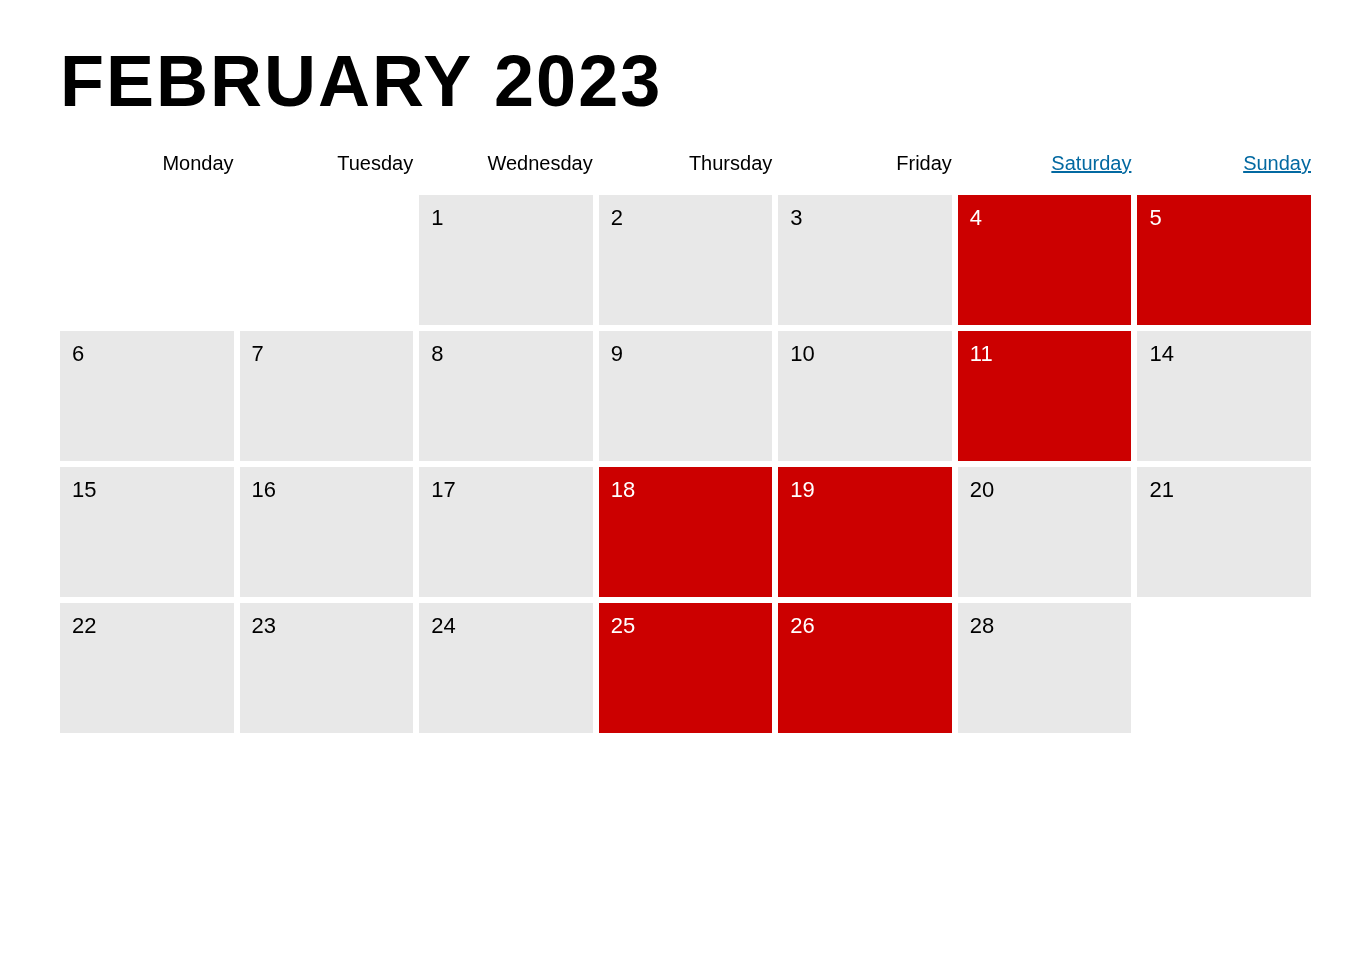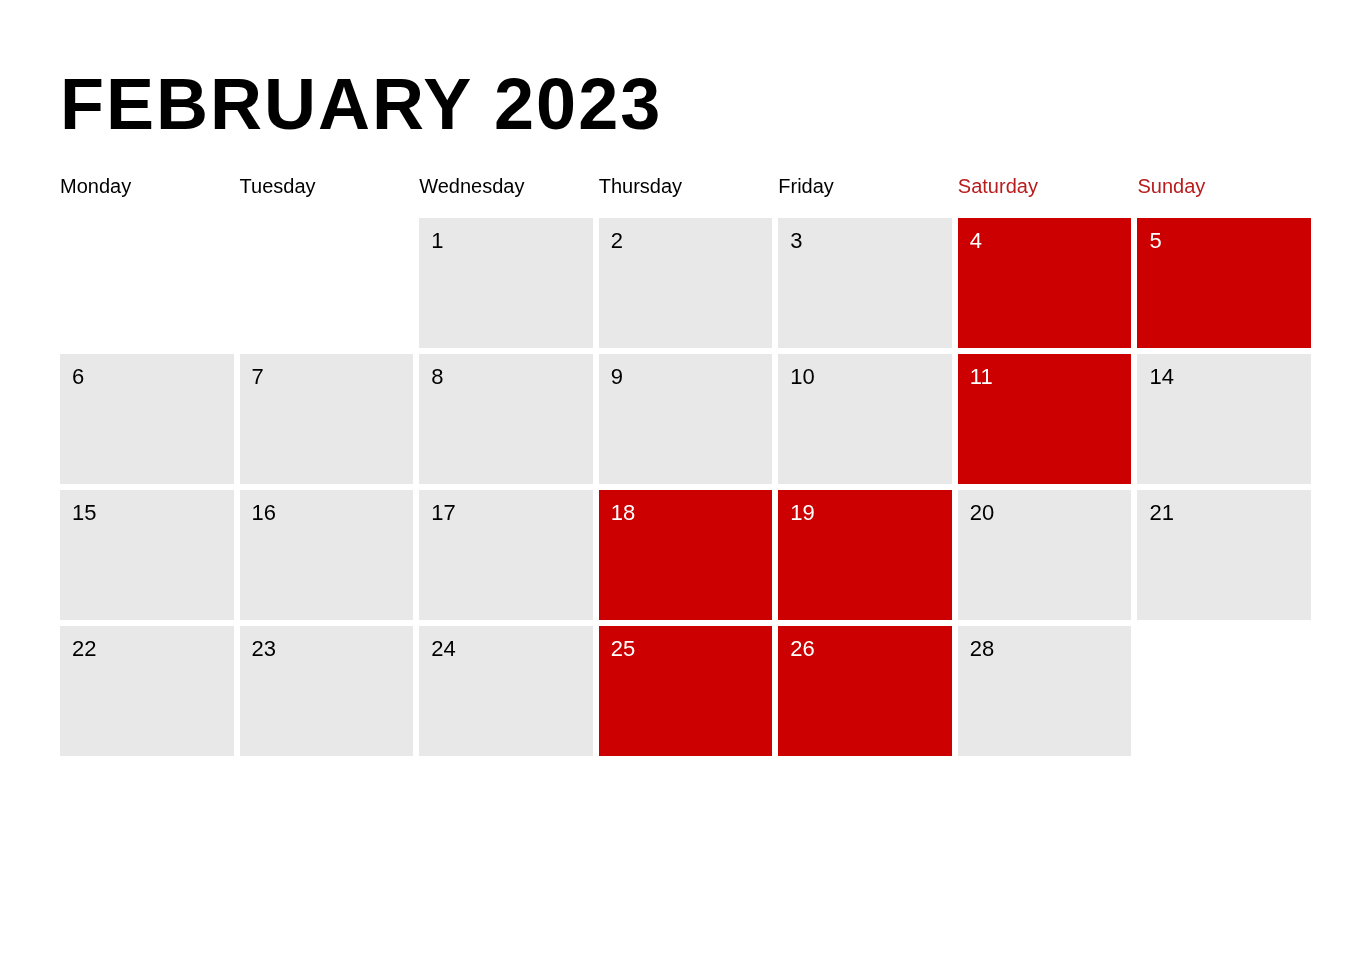--- a/index.html
+++ b/index.html
@@ -21,40 +21,40 @@
       width: 100%;
       height: 100%;
     }
 
     .calendar-title {
       font-size: 72px;
       font-weight: 900;
       color: #000000;
       margin-bottom: 20px;
       letter-spacing: 2px;
-      margin-top: 23px;
     }
 
     .calendar-grid {
       display: grid;
       grid-template-columns: repeat(7, 1fr);
       gap: 6px;
       width: 100%;
     }
 
     .day-header {
-      text-align: left;
+      text-align: right;
       font-size: 20px;
       font-weight: 400;
       color: #000000;
       padding: 10px 0 14px 0;
     }
 
     .day-header.weekend {
-      color: #b91c1c;
+      color: #0369a1;
+      text-decoration: underline;
     }
 
     .day-cell {
       background: #e8e8e8;
       min-height: 130px;
       padding: 10px 12px;
       font-size: 22px;
       font-weight: 400;
       color: #000000;
       vertical-align: top;

